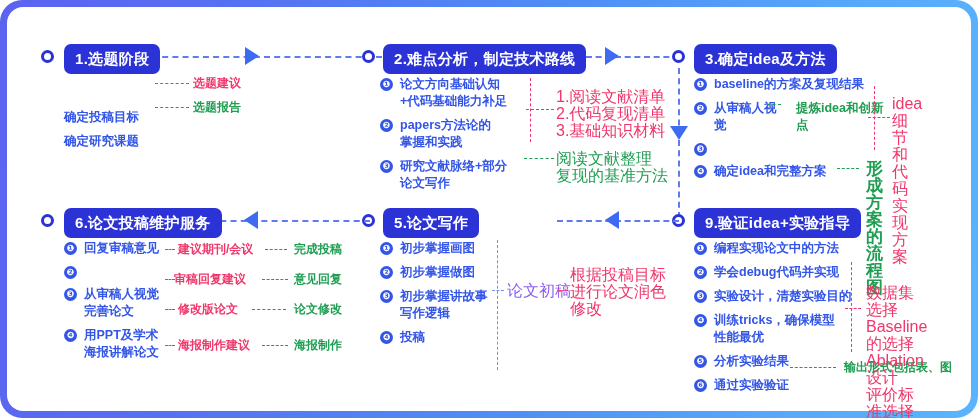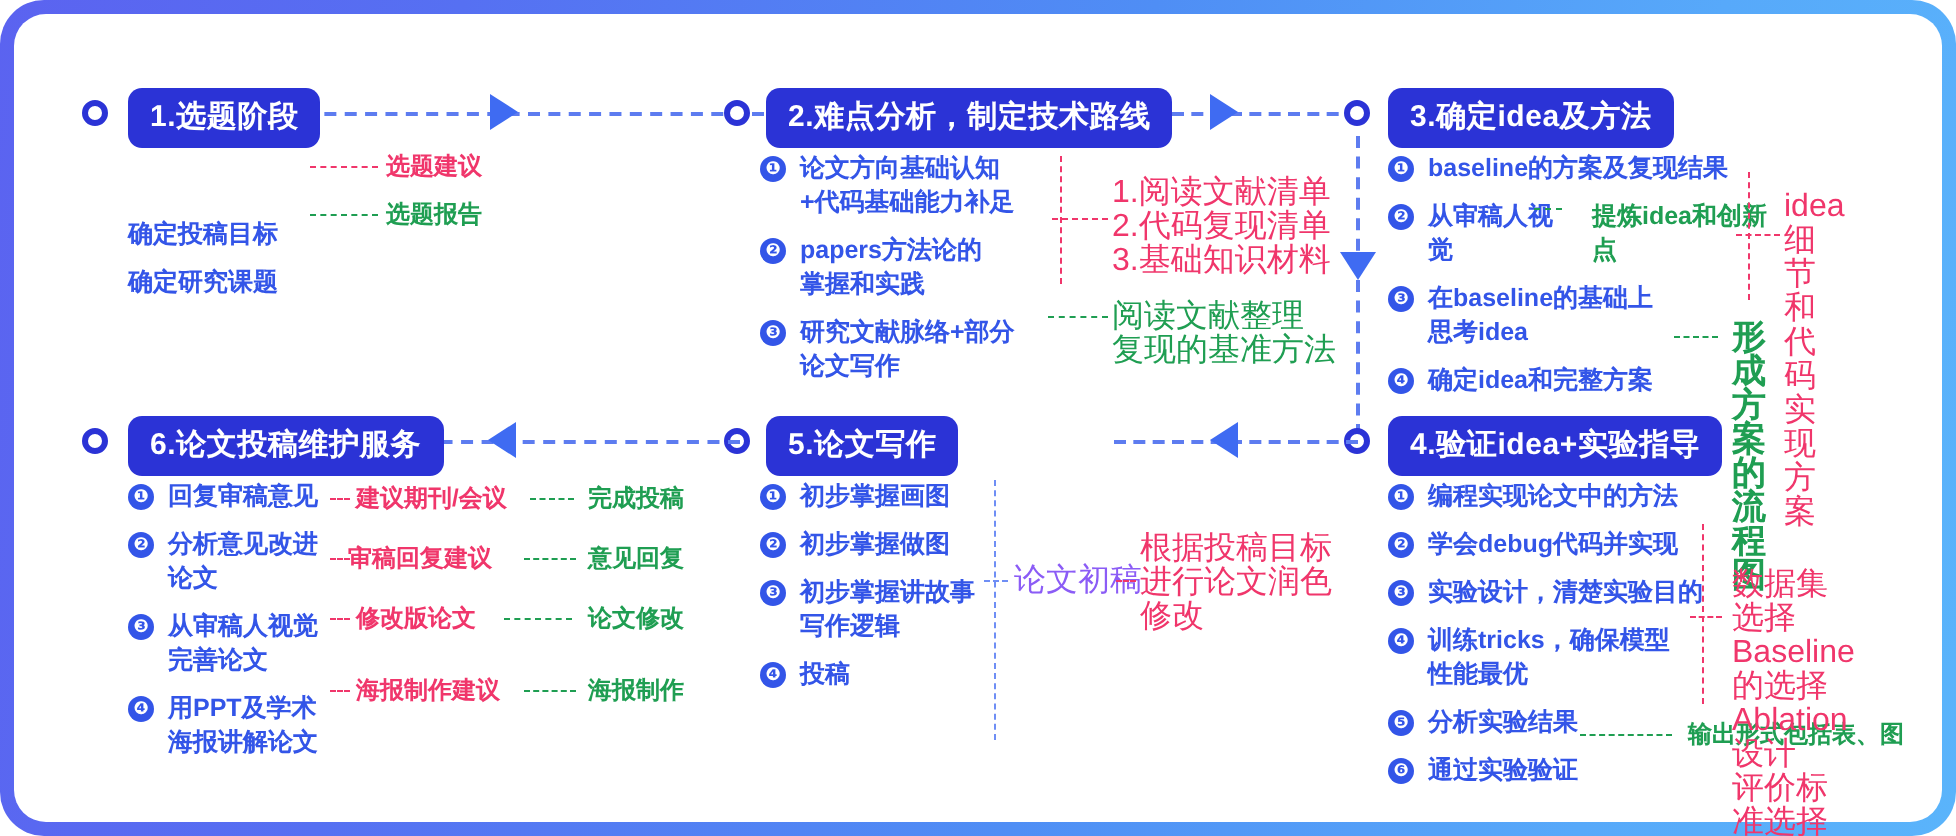--- a/index.html
+++ b/index.html
@@ -254,40 +254,38 @@
         <span class="bullet">❶</span>
         <span class="itxt">baseline的方案及复现结果</span>
       </div>
       <div class="item">
         <span class="bullet">❷</span>
         <span class="itxt">从审稿人视觉</span>
         <span class="itxt" style="color:#1f9e52; margin-left:16px;">提炼idea和创新点</span>
       </div>
       <div class="item">
         <span class="bullet">❸</span>
-        <span class="itxt">在baseline的基础上
-思考idea</span>
       </div>
       <div class="item">
         <span class="bullet">❹</span>
         <span class="itxt" style="white-space:nowrap;">确定idea和完整方案</span>
       </div>
     </div>
 
     <div class="sep-h green" style="left:767px; top:104px; width:14px;"></div>
     <div class="sep-h green" style="left:837px; top:168px; width:22px;"></div>
     <div class="itxt" style="position:absolute; left:866px; top:160px; color:#1f9e52; font-size:17px;">形成方案的流程图</div>
 
     <div class="sep-v" style="left:874px; top:86px; height:64px;"></div>
     <div class="sep-h" style="left:868px; top:117px; width:22px;"></div>
     <div class="ann red" style="left:892px; top:95px;">idea细节
 和代码
 实现方案</div>
 
-    <div class="pill" style="left:694px; top:208px;">4.验证idea+实验指导</div>
+    <div class="pill" style="left:694px; top:208px;">9.验证idea+实验指导</div>
 
     <div class="block" style="left:694px; top:240px; width:180px;">
       <div class="item">
         <span class="bullet">❶</span>
         <span class="itxt" style="white-space:nowrap;">编程实现论文中的方法</span>
       </div>
       <div class="item">
         <span class="bullet">❷</span>
         <span class="itxt" style="white-space:nowrap;">学会debug代码并实现</span>
       </div>
@@ -352,22 +350,20 @@
 
     <div class="pill" style="left:64px; top:208px;">6.论文投稿维护服务</div>
 
     <div class="block" style="left:64px; top:240px; width:120px;">
       <div class="item">
         <span class="bullet">❶</span>
         <span class="itxt">回复审稿意见</span>
       </div>
       <div class="item">
         <span class="bullet">❷</span>
-        <span class="itxt">分析意见改进
-论文</span>
       </div>
       <div class="item">
         <span class="bullet">❸</span>
         <span class="itxt">从审稿人视觉
 完善论文</span>
       </div>
       <div class="item">
         <span class="bullet">❹</span>
         <span class="itxt">用PPT及学术
 海报讲解论文</span>

